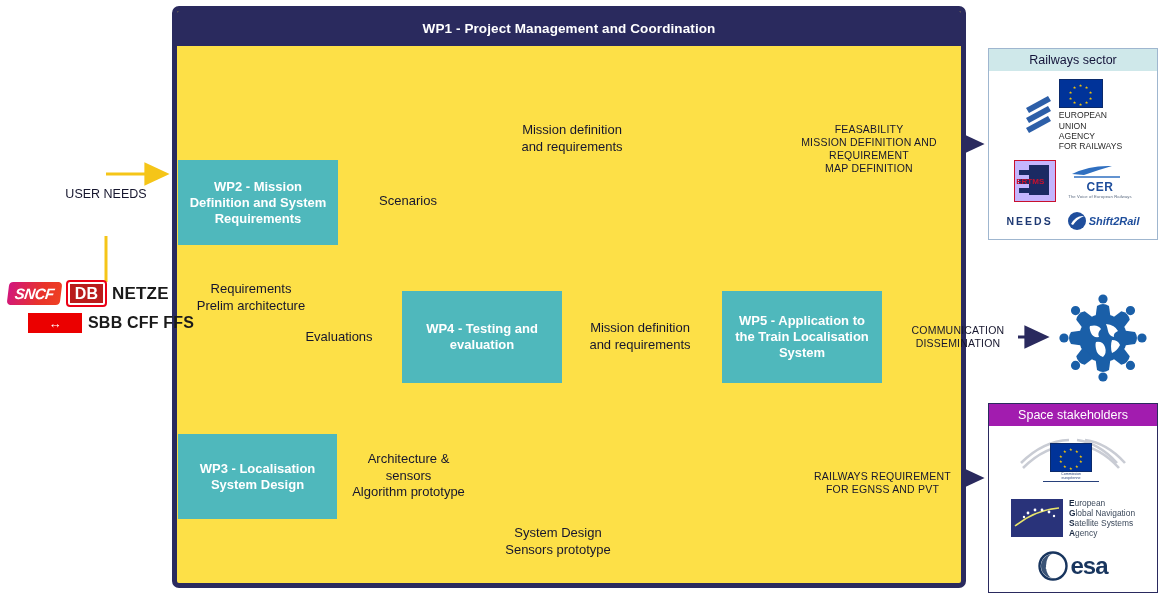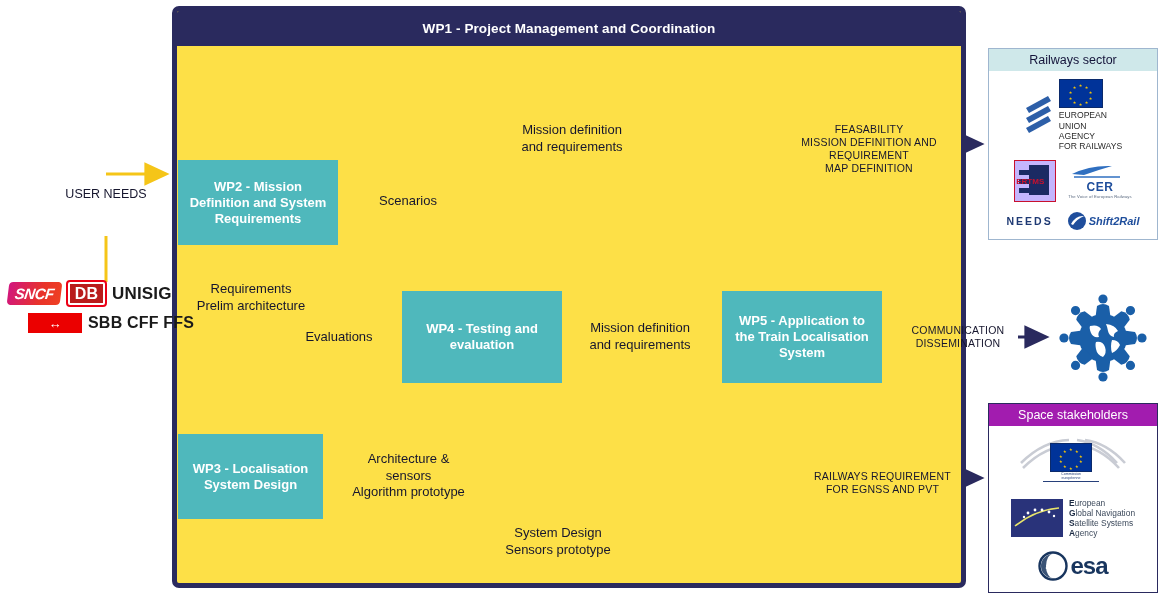--- a/index.html
+++ b/index.html
@@ -28,21 +28,21 @@
 
   
   .wpbox{
     background:#4fb8bc;color:#ffffff;display:flex;align-items:center;
     justify-content:center;text-align:center;font-weight:bold;
     font-size:13px;line-height:16px;padding:4px 8px;box-sizing:border-box;
   }
   #wp2{left:178px;top:160px;width:160px;height:85px;}
   #wp4{left:402px;top:291px;width:160px;height:92px;}
   #wp5{left:722px;top:291px;width:160px;height:92px;}
-  #wp3{left:178px;top:434px;width:145px;height:85px;}
+  #wp3{left:178px;top:434px;width:159px;height:85px;}
 
   
   .lbl{
     font-size:13px;line-height:16.5px;text-align:center;color:#16162e;
     white-space:pre-line;
   }
   .lbl-caps{
     font-size:10.5px;line-height:13px;text-align:center;color:#16162e;
     white-space:pre-line;letter-spacing:.2px;
   }
@@ -214,21 +214,21 @@
 FOR EGNSS AND PVT</div>
 
   <div class="abs" id="user-needs">
     <div class="t">USER
 NEEDS</div>
   </div>
 
   <div class="abs logo-row" style="left:8px;top:282px;">
     <span class="sncf">SNCF</span>
     <span class="db">DB</span>
-    <span class="netze">UNISIG</span>
+    <span class="netze">NETZE</span>
   </div>
 
   <div class="abs logo-row" style="left:28px;top:313px;gap:6px;">
     <span class="sbb-mark">
       <span class="sbb-arrows">↔</span>
     </span>
     <span class="sbb-txt">SBB CFF FFS</span>
   </div>
 
   <div class="abs panel" id="panel-rail">

